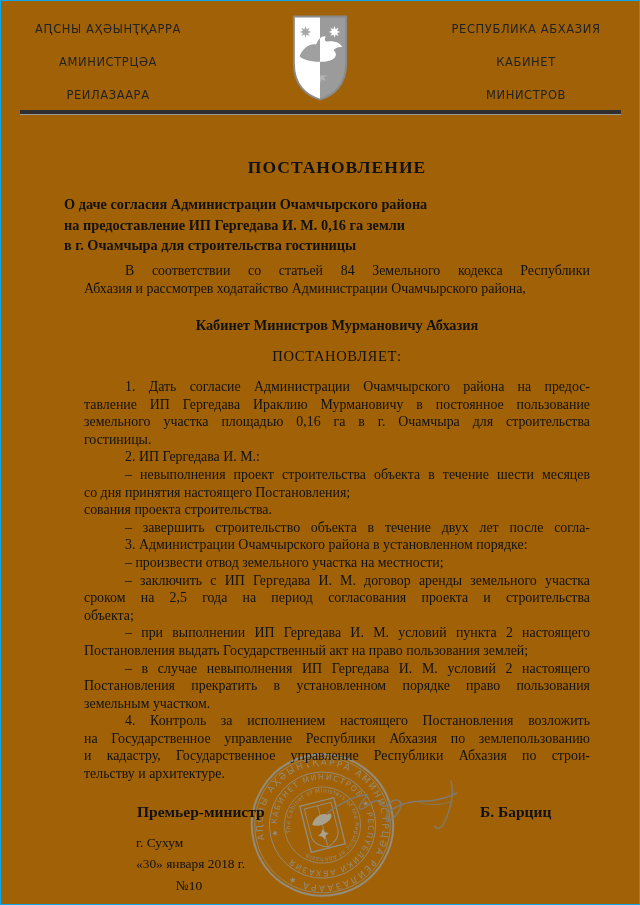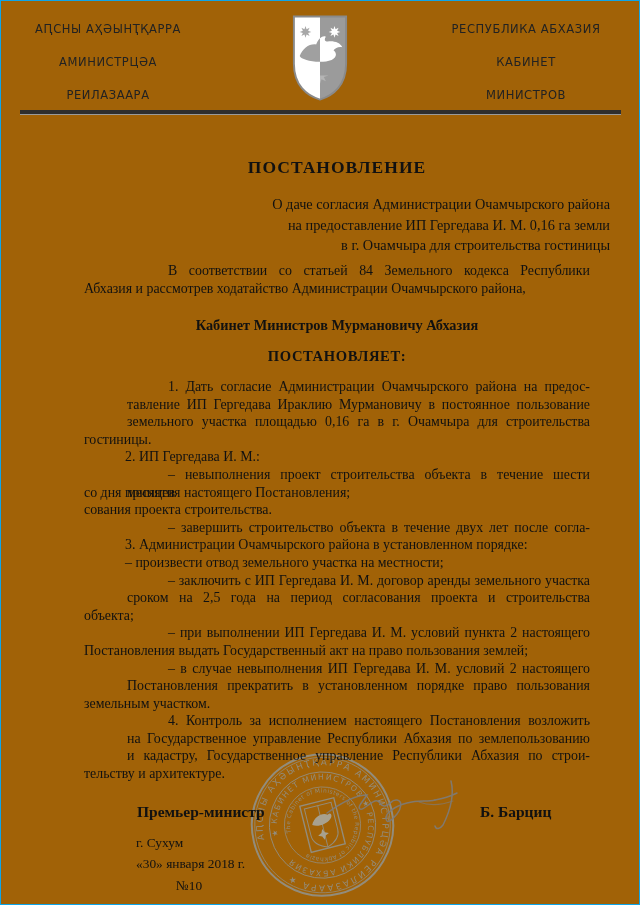--- a/index.html
+++ b/index.html
@@ -24,40 +24,40 @@
   .hdr-line{height:33px;line-height:15px;}
   .coa{position:absolute;left:290px;top:12px;}
   .rule{position:absolute;left:19px;top:109px;width:601px;height:4px;background:#2e2e2e;border-bottom:1px solid #9a9a9a;}
   
   .doc-title{
     position:absolute;left:83px;top:156px;width:506px;
     text-align:center;font-weight:bold;font-size:17.5px;letter-spacing:1px;
   }
   .doc-subtitle{
     position:absolute;left:63px;top:193px;width:546px;
-    text-align:right;font-weight:normal;font-size:14.3px;line-height:20.6px;
+    text-align:left;font-weight:bold;font-size:14.3px;line-height:20.6px;
   }
   
   .textcol{position:absolute;left:83px;width:506px;z-index:2;}
   .intro{top:261px;}
   .org-heading{
     position:absolute;left:83px;top:316px;width:506px;
     text-align:center;font-weight:bold;font-size:14.3px;
   }
   .decree-heading{
     position:absolute;left:83px;top:347px;width:506px;
-    text-align:center;font-weight:bold;font-size:14.6px;letter-spacing:.6px;
+    text-align:center;font-weight:normal;font-size:14.6px;letter-spacing:.6px;
   }
   .bodytext{top:377px;}
   .ln{
     height:17.6px;line-height:17.6px;
     font-size:13.9px;white-space:normal;overflow:visible;
     text-align:left;
   }
-  .ln.j{text-align:justify;text-align-last:justify;margin-left:43px;}
+  .ln.j{text-align:justify;text-align-last:justify;}
   .ln.i{text-indent:41px;}
   
   .sign-role{position:absolute;left:136px;top:802px;font-weight:bold;font-size:15.5px;z-index:2;}
   .sign-name{position:absolute;left:479px;top:802px;font-weight:bold;font-size:15.5px;z-index:2;}
   .foot-line{position:absolute;left:135px;font-size:13.4px;z-index:2;}
   .foot-place{top:834px;}
   .foot-date{top:855px;}
   .foot-number{top:877px;margin-left:40px;}
   
   .stamp{

